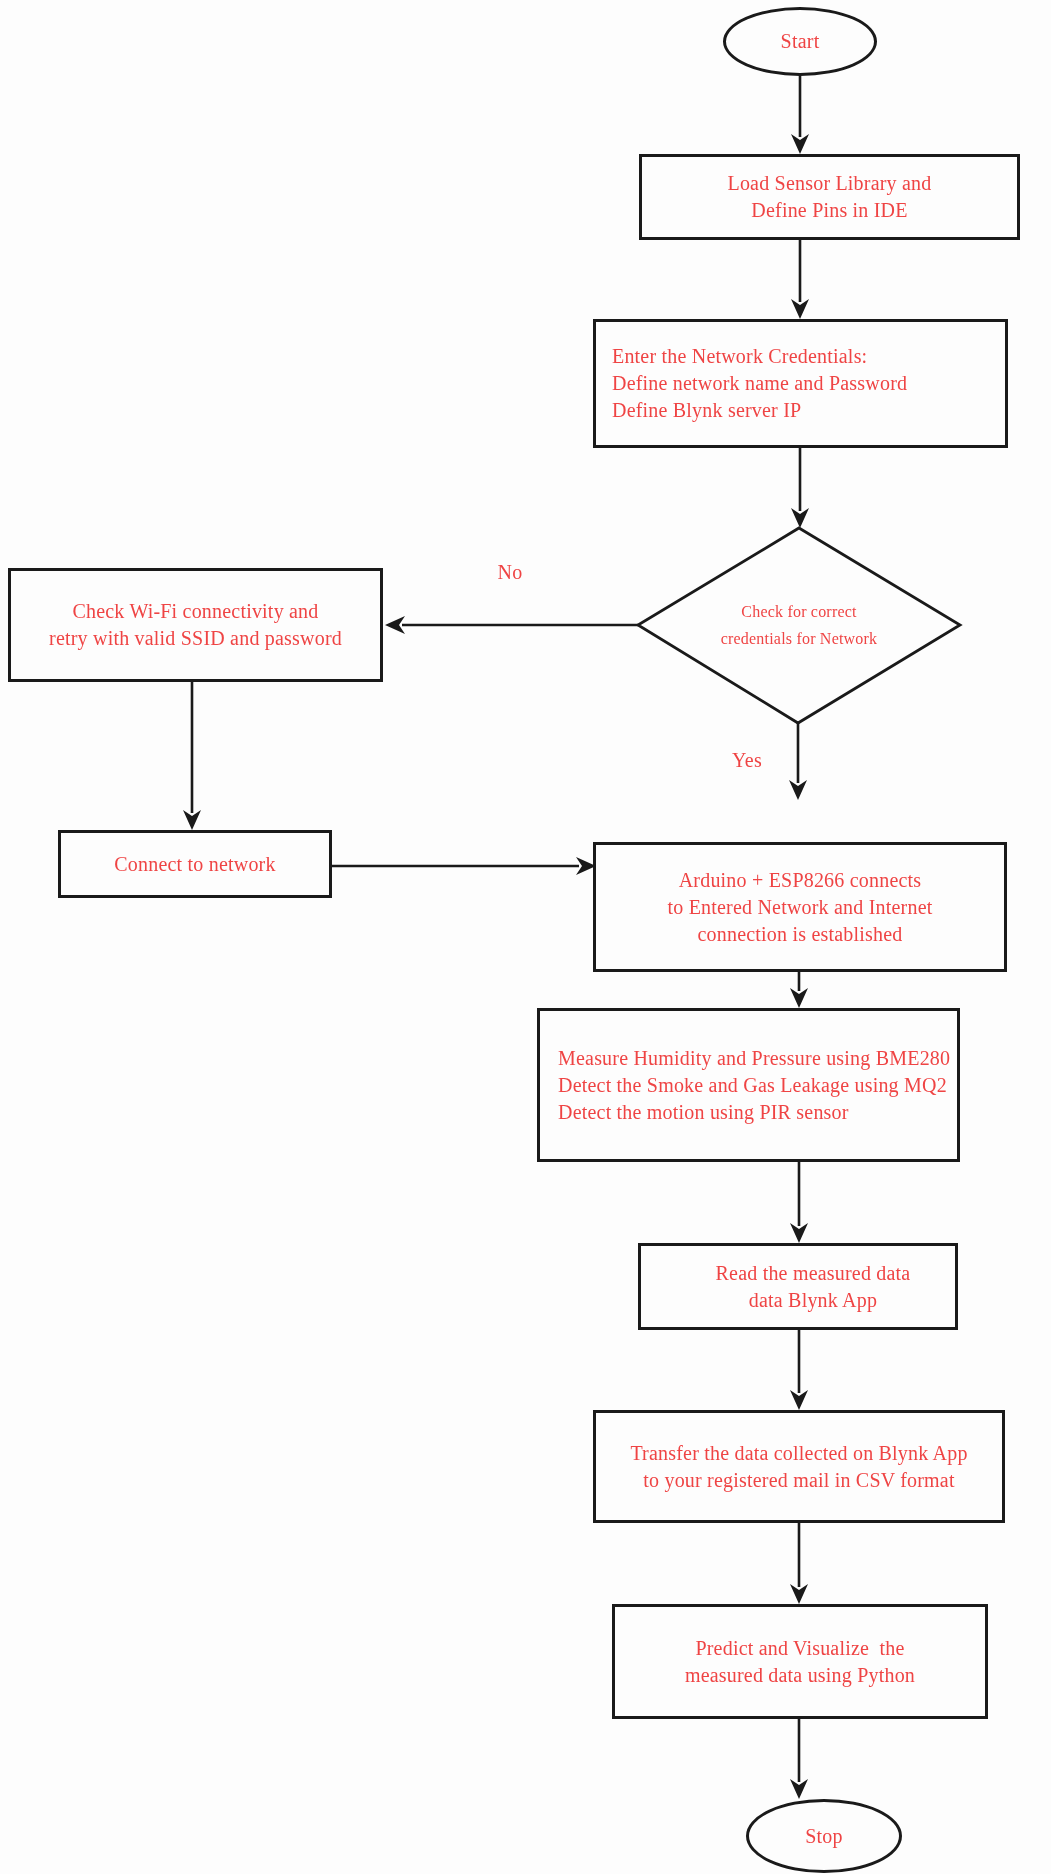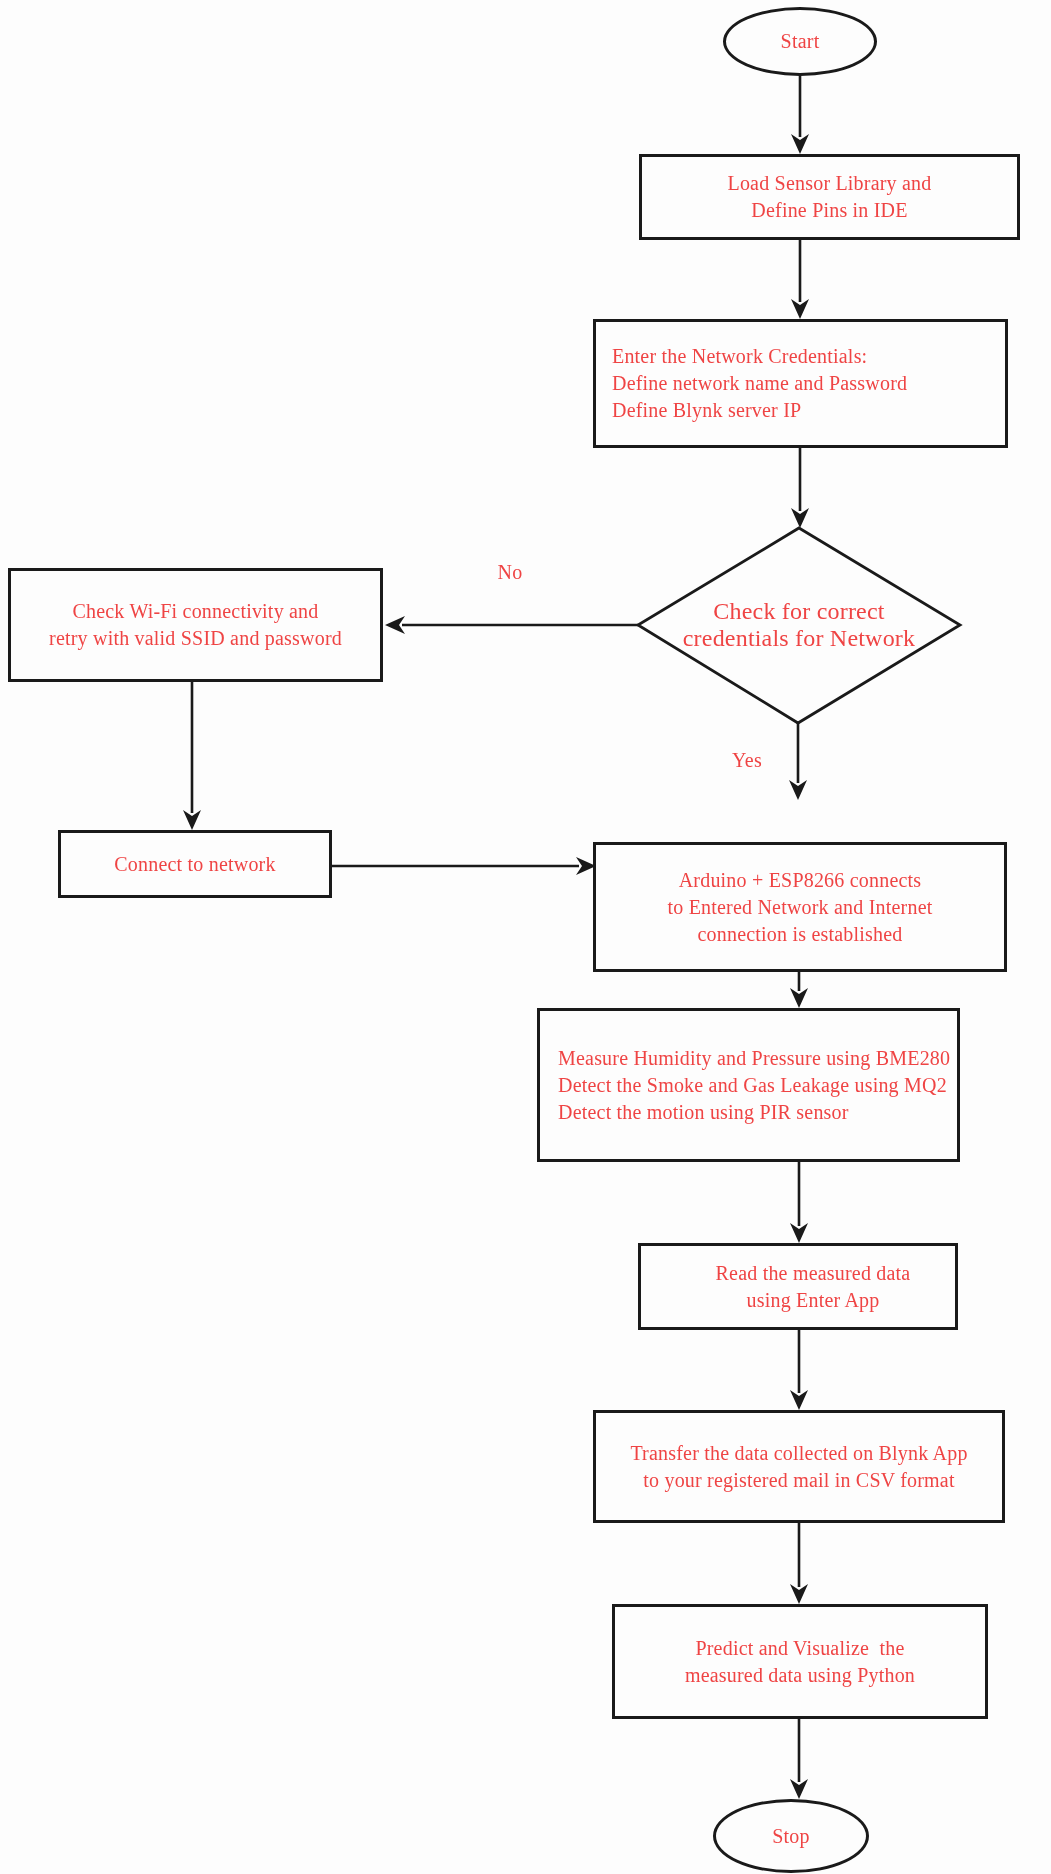--- a/index.html
+++ b/index.html
@@ -19,36 +19,36 @@
     background:#fdfdfd;
     display:flex;flex-direction:column;justify-content:center;
     font-size:20px;line-height:27px;letter-spacing:.2px;
   }
   .node .tline{white-space:pre;}
   .rect{align-items:center;text-align:center;}
   .rect.left{align-items:flex-start;text-align:left;}
   .oval{border-radius:50%;align-items:center;text-align:center;}
   .dlabel{ 
     position:absolute;display:flex;flex-direction:column;justify-content:center;align-items:center;
-    font-size:24px;line-height:27px;letter-spacing:.2px;text-align:center;
+    font-size:16px;line-height:27px;letter-spacing:.2px;text-align:center;
   }
   .elabel{position:absolute;font-size:20px;letter-spacing:.3px;text-align:center;}
 
   
   #n-start   {left:723px;top:7px;   width:154px;height:69px;}
   #n-load    {left:639px;top:154px; width:381px;height:86px;}
   #n-cred    {left:593px;top:319px; width:415px;height:129px;padding-left:16px;}
   #n-wifi    {left:8px;  top:568px; width:375px;height:114px;}
   #n-connect {left:58px; top:830px; width:274px;height:68px;}
   #n-arduino {left:593px;top:842px; width:414px;height:130px;}
   #n-measure {left:537px;top:1008px;width:423px;height:154px;padding-left:18px;}
   #n-read    {left:638px;top:1243px;width:320px;height:87px;padding-left:30px;}
   #n-transfer{left:593px;top:1410px;width:412px;height:113px;}
   #n-predict {left:612px;top:1604px;width:376px;height:115px;}
-  #n-stop    {left:713px;top:1799px;width:156px;height:74px;}
+  #n-stop    {left:746px;top:1799px;width:156px;height:74px;}
   #n-check   {left:664px;top:584px; width:270px;height:82px;}
   #lbl-no    {left:480px;top:561px;width:60px;}
   #lbl-yes   {left:716px;top:749px;width:62px;}
 
   .edge{stroke:#1a1a1a;stroke-width:2.6;fill:none;}
   .head{fill:#1a1a1a;stroke:none;}
   .shape{stroke:#1a1a1a;stroke-width:2.8;fill:#fdfdfd;}
 </style>
 </head>
 <body>
@@ -159,21 +159,21 @@
   </div>
 
   <div class="node rect left" id="n-measure">
     <div class="tline">Measure Humidity and Pressure using BME280</div>
     <div class="tline">Detect the Smoke and Gas Leakage using MQ2</div>
     <div class="tline">Detect the motion using PIR sensor</div>
   </div>
 
   <div class="node rect" id="n-read">
     <div class="tline">Read the measured data</div>
-    <div class="tline">using Enter App</div>
+    <div class="tline">data Blynk App</div>
   </div>
 
   <div class="node rect" id="n-transfer">
     <div class="tline">Transfer the data collected on Blynk App</div>
     <div class="tline">to your registered mail in CSV format</div>
   </div>
 
   <div class="node rect" id="n-predict">
     <div class="tline">Predict and Visualize  the</div>
     <div class="tline">measured data using Python</div>

